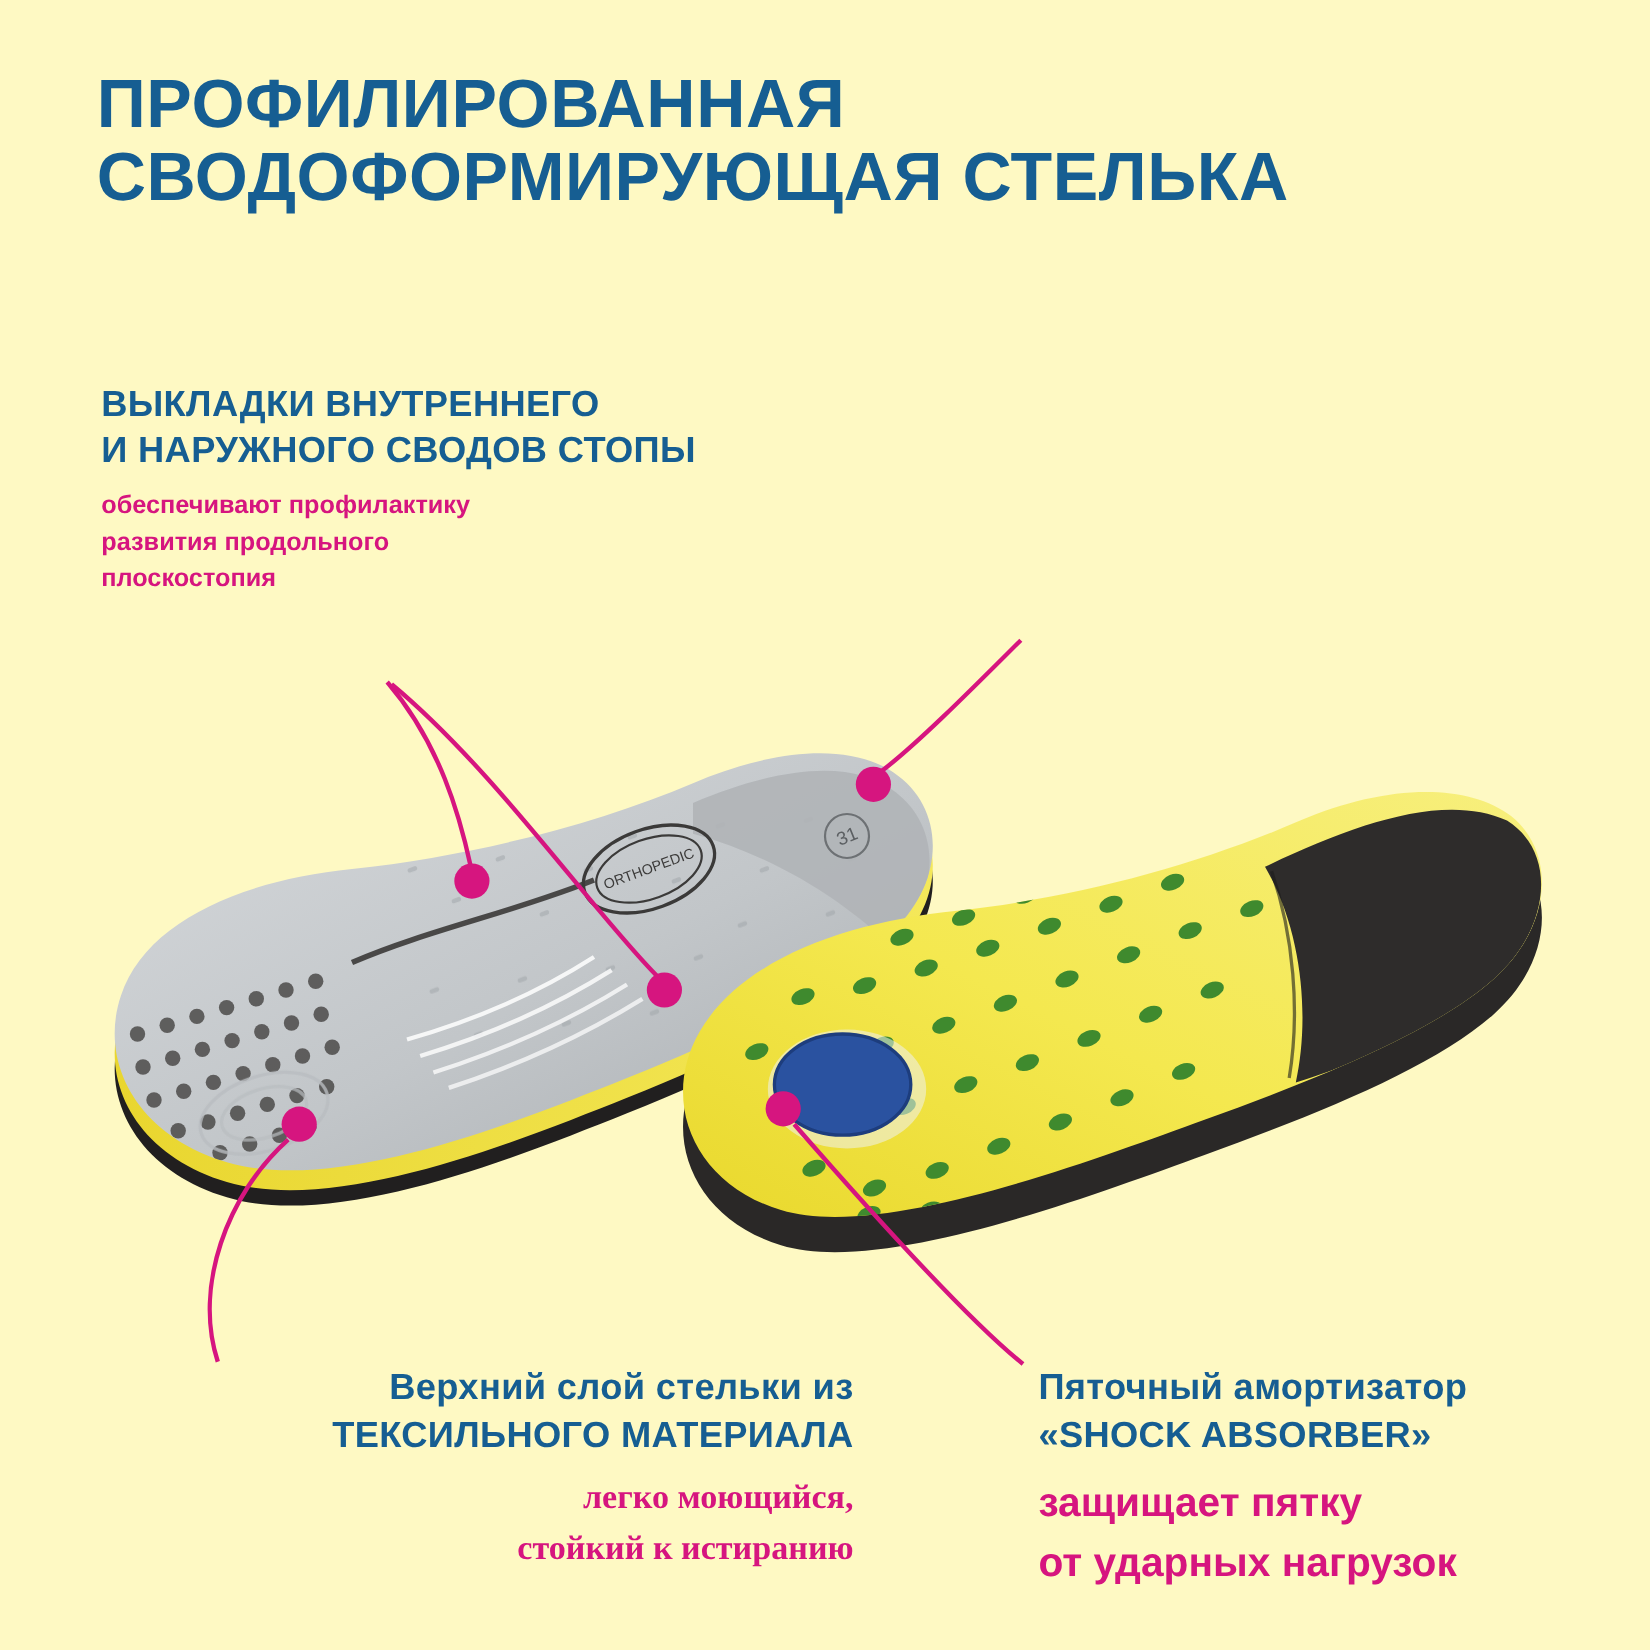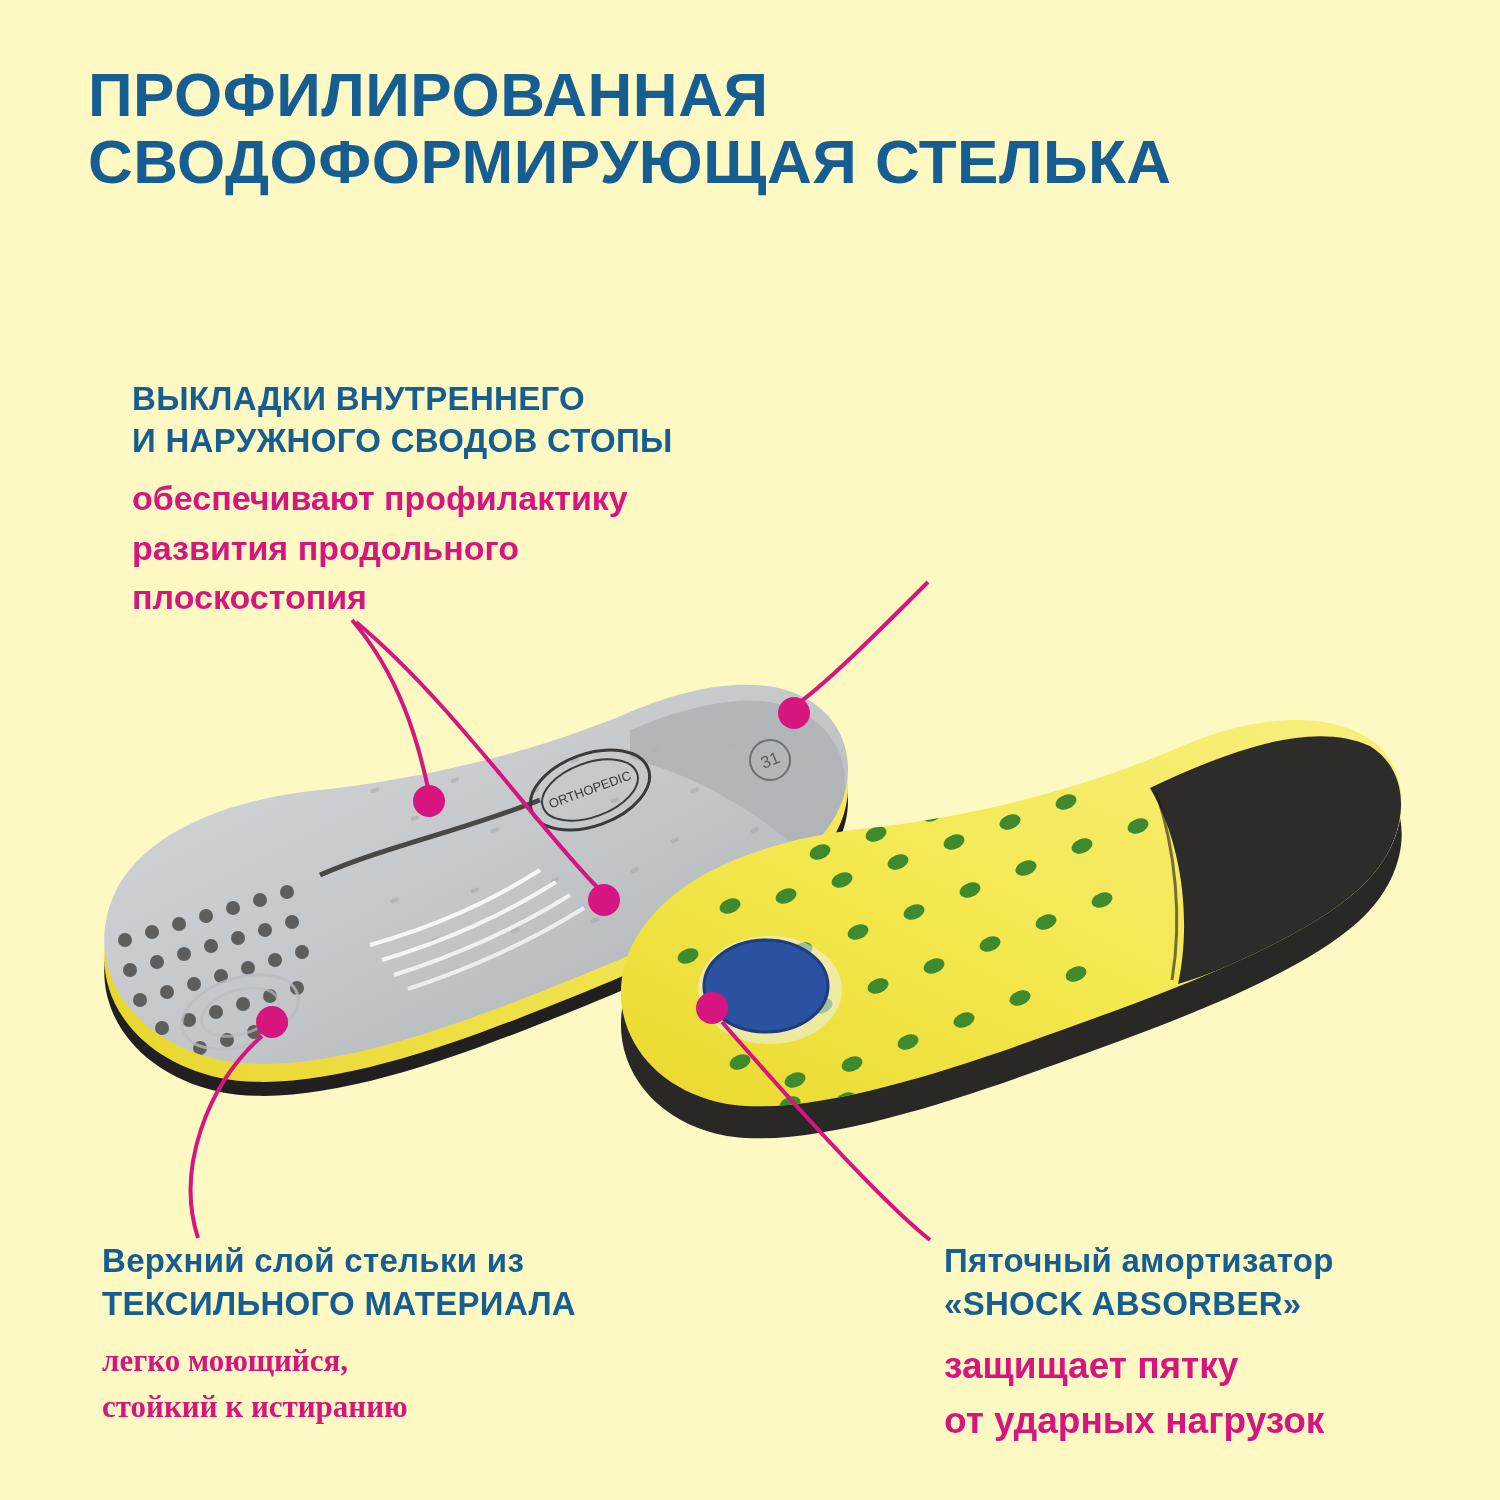--- a/index.html
+++ b/index.html
@@ -48,41 +48,41 @@
   }
   .callout .head .line,
   .callout .body .line {
     display: block;
     white-space: nowrap;
   }
 
   
   #callout-arches {
     left: 92px;
-    top: 378px;
+    top: 346px;
     width: 760px;
-    margin-left: 40px;
   }
   #callout-arches .head { font-size: 33px; line-height: 1.28; }
-  #callout-arches .body { font-size: 34px; line-height: 1.45; margin-top: 12px; }
+  #callout-arches .body { font-size: 23px; line-height: 1.45; margin-top: 12px; }
 
   
   #callout-heel-cup {
     left: 944px;
     top: 322px;
     width: 520px;
   }
   #callout-heel-cup .head { font-size: 33px; line-height: 1.28; }
   #callout-heel-cup .body { font-size: 31px; line-height: 1.45; margin-top: 10px; }
 
   
   #callout-textile {
-    left: 102px;
+    left: 76px;
     top: 1240px;
     width: 700px;
+    text-align: right;
   }
   #callout-textile .head { font-size: 33px; line-height: 1.3; }
   #callout-textile .body { font-size: 31px; line-height: 1.5; margin-top: 12px; font-family: Liberation Serif, serif; }
 
   
   #callout-shock {
     left: 944px;
     top: 1240px;
     width: 520px;
   }

